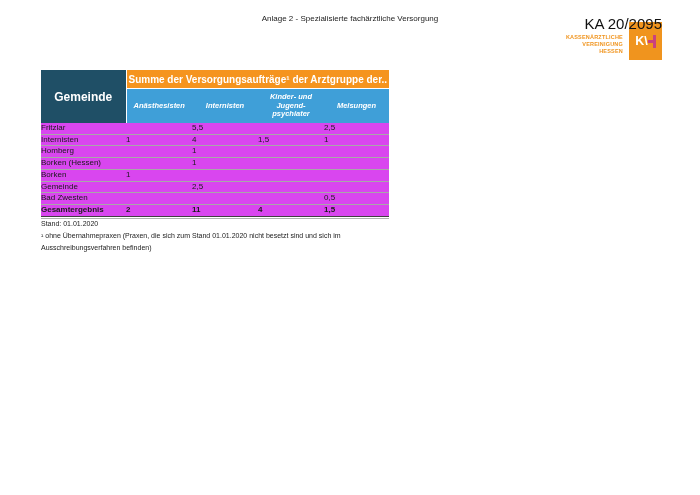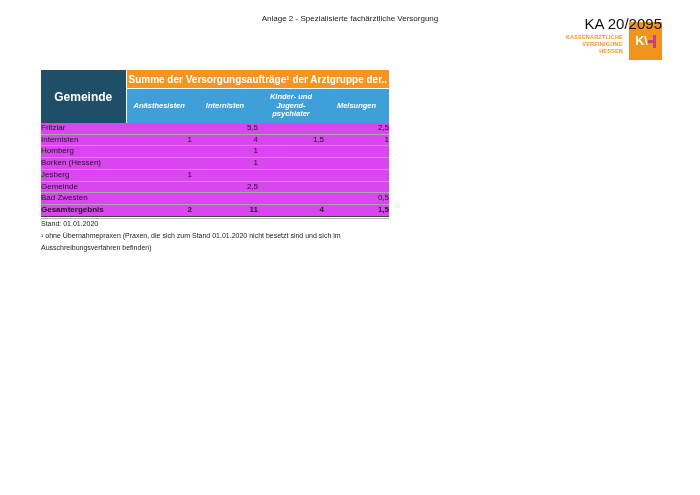--- a/index.html
+++ b/index.html
@@ -123,21 +123,21 @@
     font-style: italic;
   }
   tbody td {
     height: 10.7px;
     line-height: 10.7px;
     font-size: 8px;
     border-bottom: 1px solid #A8A8A8;
     background: #d946ef;
   }
   td.gname { text-align: left; padding-left: 3px; }
-  td.val   { text-align: right; }
+  td.val   { text-align: left; }
   tr.total td {
     font-weight: bold;
     border-top: 1.5px solid #404040;
     border-bottom: 1.5px solid #404040;
   }
   .table-underline {
     position: absolute;
     left: 41px;
     top: 218px;
     width: 348px;
@@ -227,21 +227,21 @@
         <td class="val"></td>
       </tr>
       <tr>
         <td class="gname">Borken (Hessen)</td>
         <td class="val"></td>
         <td class="val">1</td>
         <td class="val"></td>
         <td class="val"></td>
       </tr>
       <tr>
-        <td class="gname">Jesberg</td>
+        <td class="gname">Borken</td>
         <td class="val">1</td>
         <td class="val"></td>
         <td class="val"></td>
         <td class="val"></td>
       </tr>
       <tr>
         <td class="gname">Gemeinde</td>
         <td class="val"></td>
         <td class="val">2,5</td>
         <td class="val"></td>

